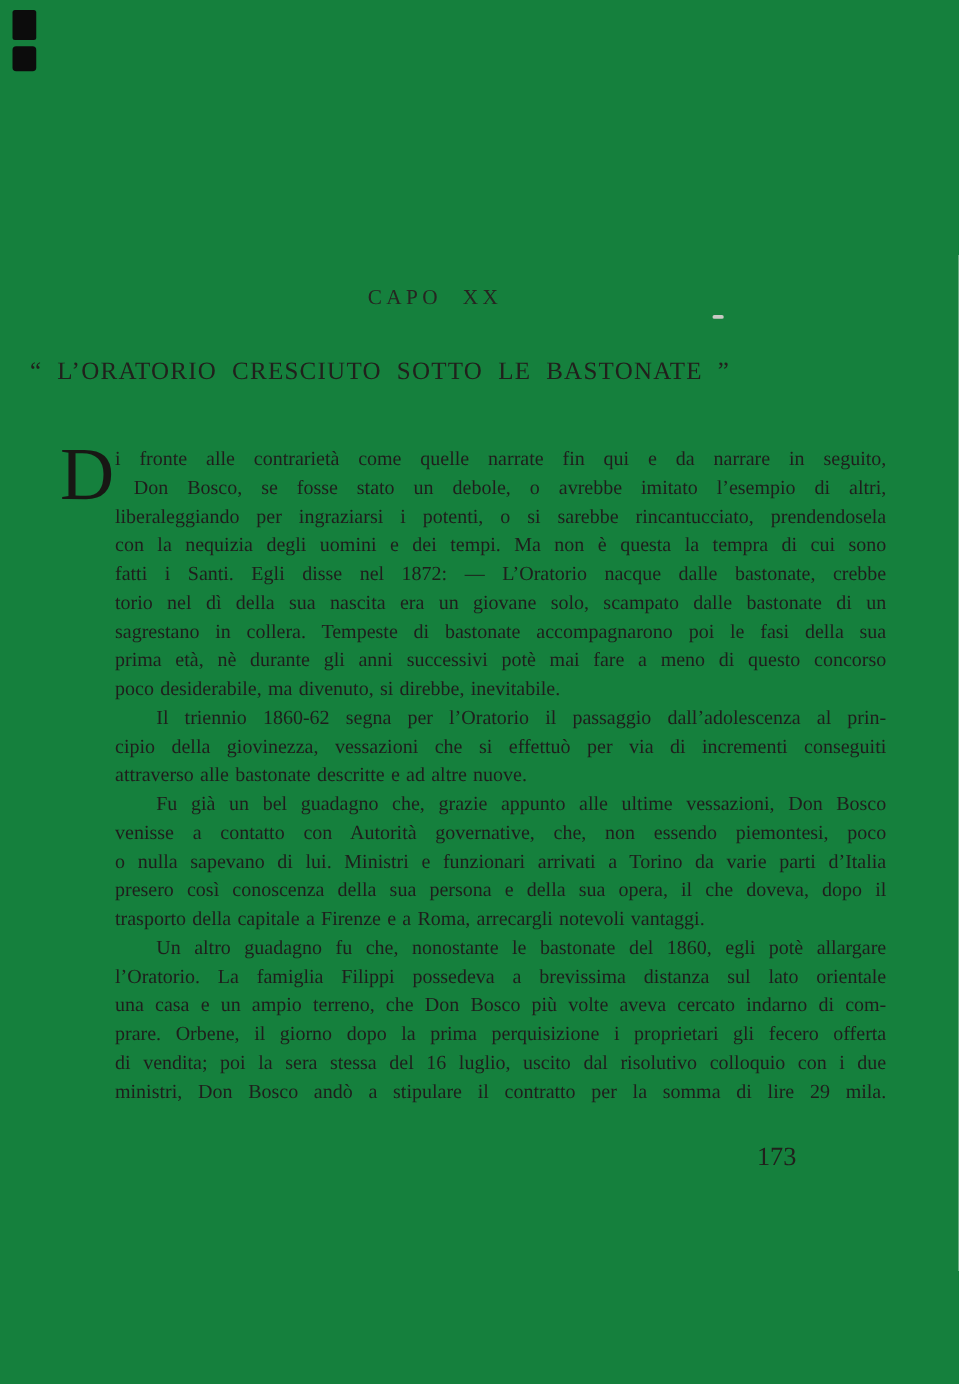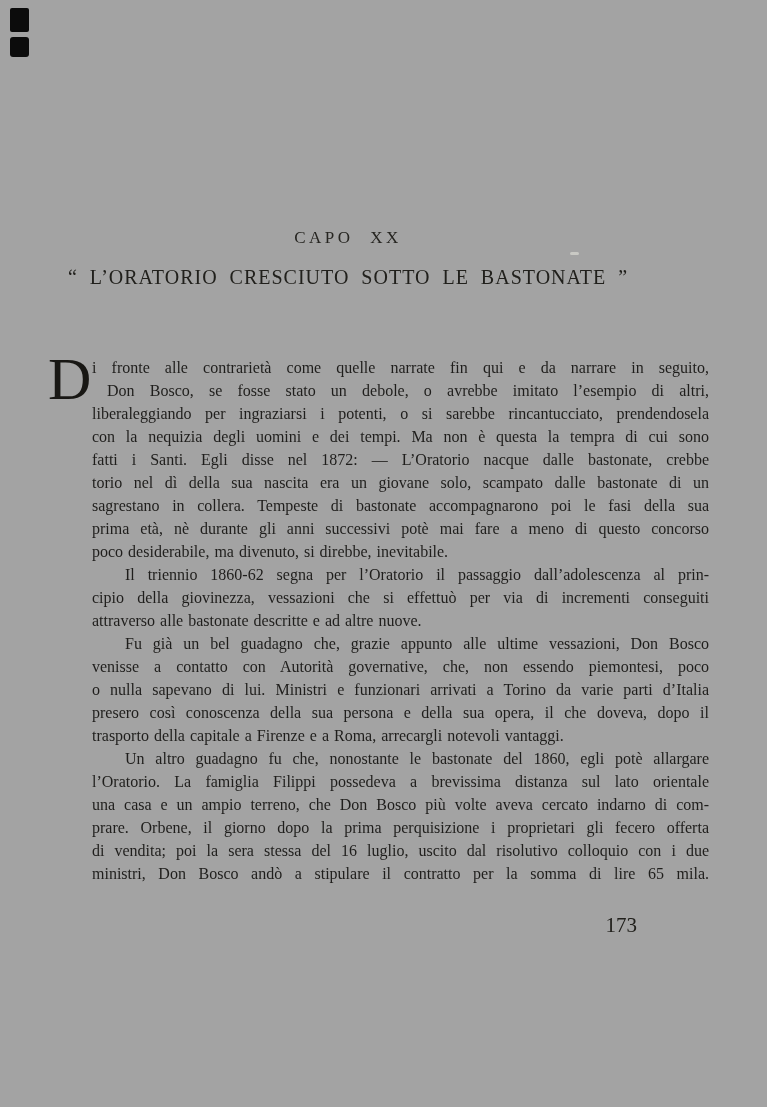--- a/index.html
+++ b/index.html
@@ -1,40 +1,40 @@
 <!DOCTYPE html>
 <html><head>
 <meta charset="utf-8">
 <style>
   html,body { margin:0; padding:0; background:#e8e8e8; }
   .page {
     position:relative;
     width:767px; height:1107px;
     margin:0 auto;
-    background:#a3a3a3;
+    background:#15803d;
     overflow:hidden;
     font-family:"Liberation Serif","DejaVu Serif",serif;
     color:#1f1e1c;
   }
   
   .ink-mark { position:absolute; left:10px; width:19px; background:#0c0c0c; border-radius:2px; }
   .ink-mark.m1 { top:8px; height:24px; }
   .ink-mark.m2 { top:37px; height:20px; border-radius:3px; }
   .speck { position:absolute; left:570px; top:252px; width:9px; height:3px; background:#c9c9c4; border-radius:2px; }
 
   .chapter-heading {
     position:absolute; left:48px; top:228px; width:600px;
     text-align:center;
     font-size:17px; line-height:20px;
     letter-spacing:3.5px; word-spacing:9px;
     color:#262521;
   }
   .chapter-title {
-    position:absolute; left:24px; top:264px; width:648px;
-    text-align:center;
+    position:absolute; left:24px; top:284px; width:648px;
+    text-align:left;
     font-size:20px; line-height:26px;
     letter-spacing:1px; word-spacing:6px;
     color:#21201c;
   }
   .body-text {
     position:absolute; left:48px; top:356px; width:661px;
   }
   .para { overflow:visible; }
   .line {
     height:23px;
@@ -96,18 +96,18 @@
         <div class="line">o nulla sapevano di lui. Ministri e funzionari arrivati a Torino da varie parti d’Italia</div>
         <div class="line">presero così conoscenza della sua persona e della sua opera, il che doveva, dopo il</div>
         <div class="line last">trasporto della capitale a Firenze e a Roma, arrecargli notevoli vantaggi.</div>
       </div>
       <div class="para">
         <div class="line pind">Un altro guadagno fu che, nonostante le bastonate del 1860, egli potè allargare</div>
         <div class="line">l’Oratorio. La famiglia Filippi possedeva a brevissima distanza sul lato orientale</div>
         <div class="line">una casa e un ampio terreno, che Don Bosco più volte aveva cercato indarno di com-</div>
         <div class="line">prare. Orbene, il giorno dopo la prima perquisizione i proprietari gli fecero offerta</div>
         <div class="line">di vendita; poi la sera stessa del 16 luglio, uscito dal risolutivo colloquio con i due</div>
-        <div class="line">ministri, Don Bosco andò a stipulare il contratto per la somma di lire 65 mila.</div>
+        <div class="line">ministri, Don Bosco andò a stipulare il contratto per la somma di lire 29 mila.</div>
       </div>
     </div>
 
   <div class="page-number">173</div>
 </div>
 
 </body></html>

